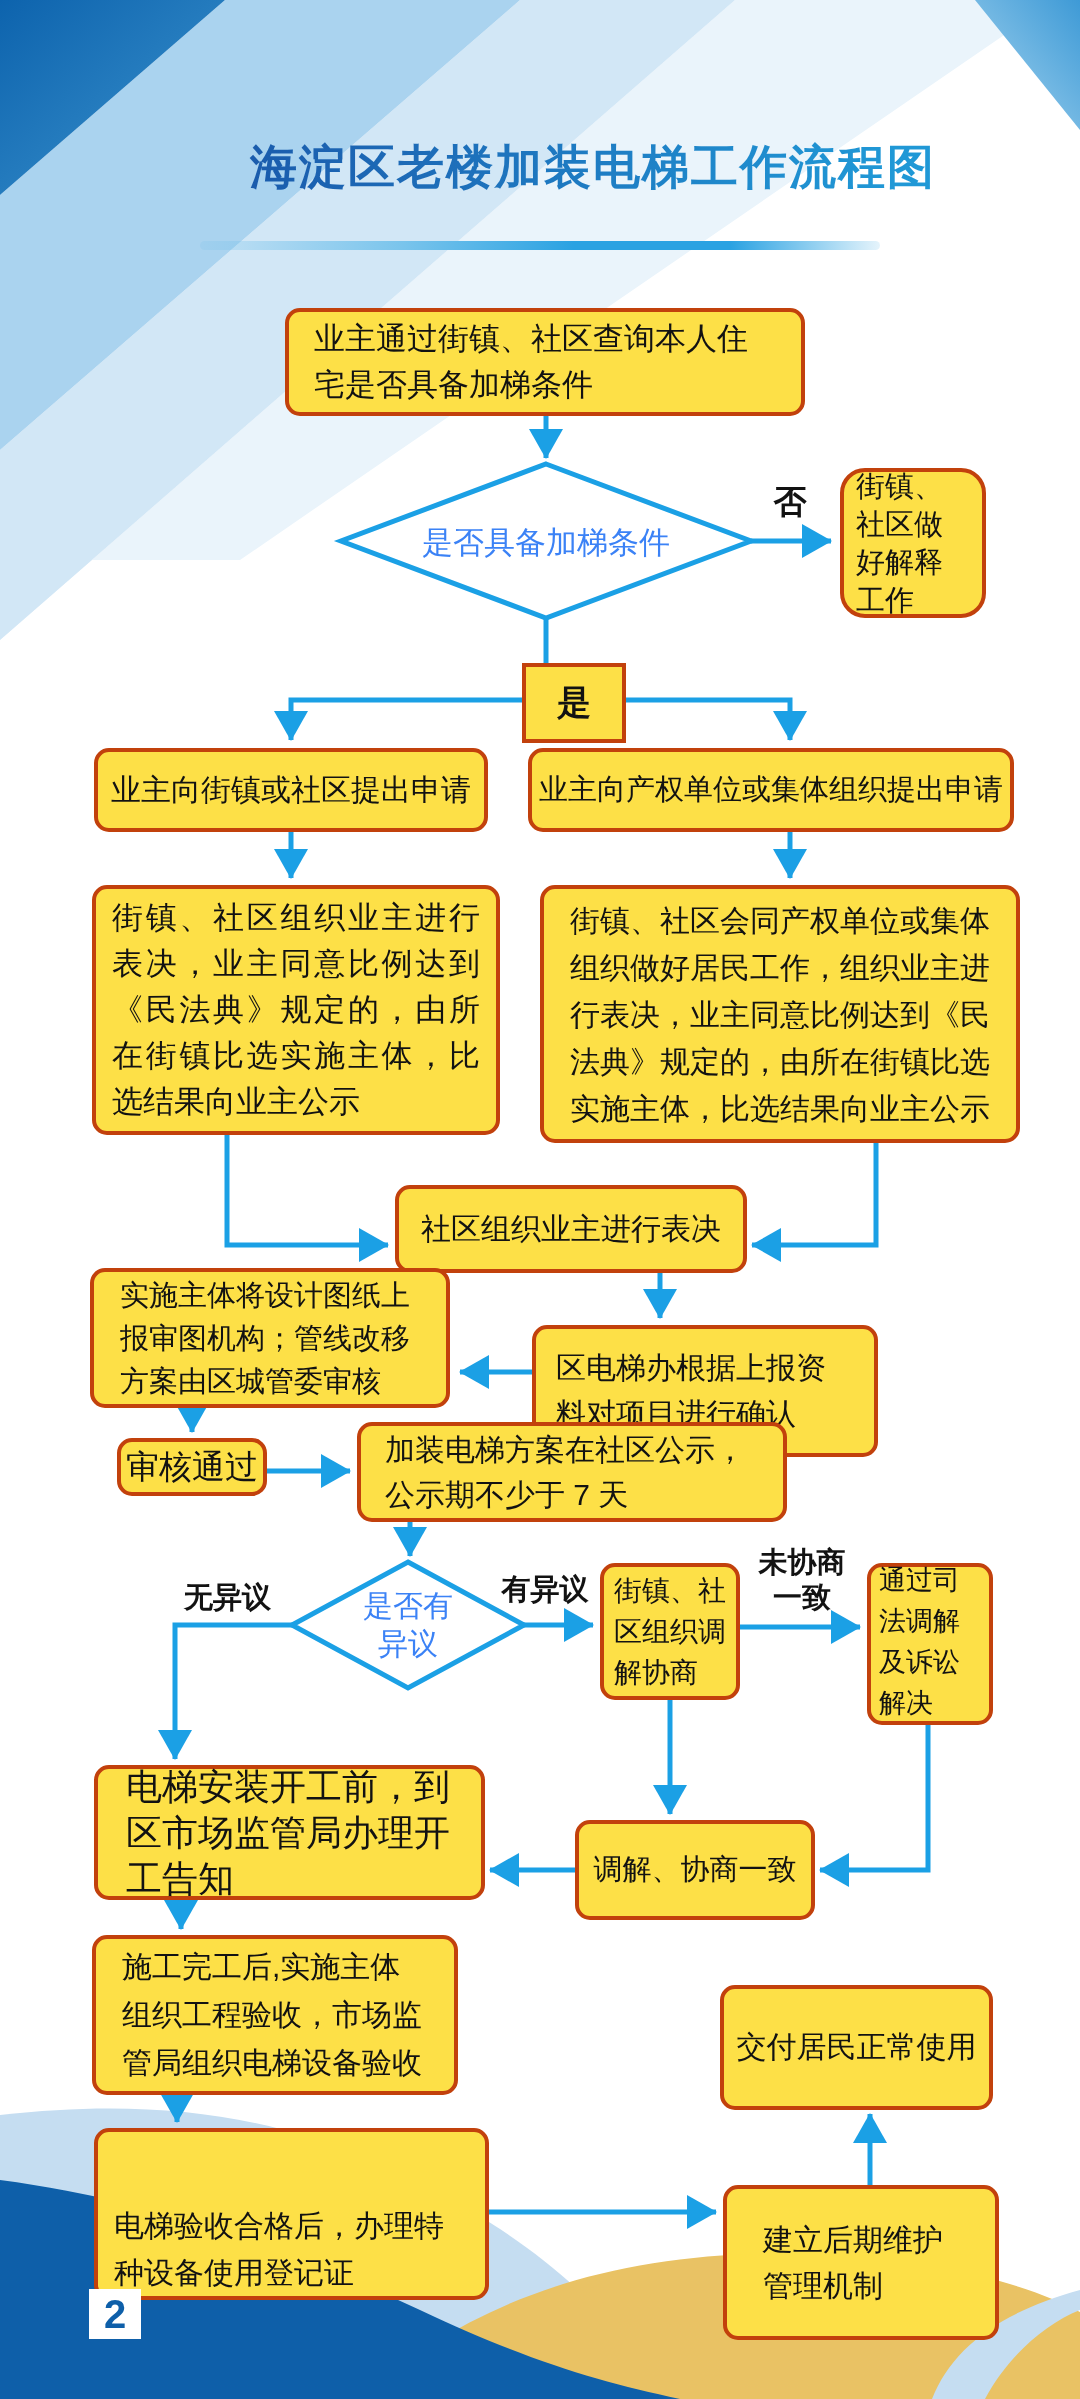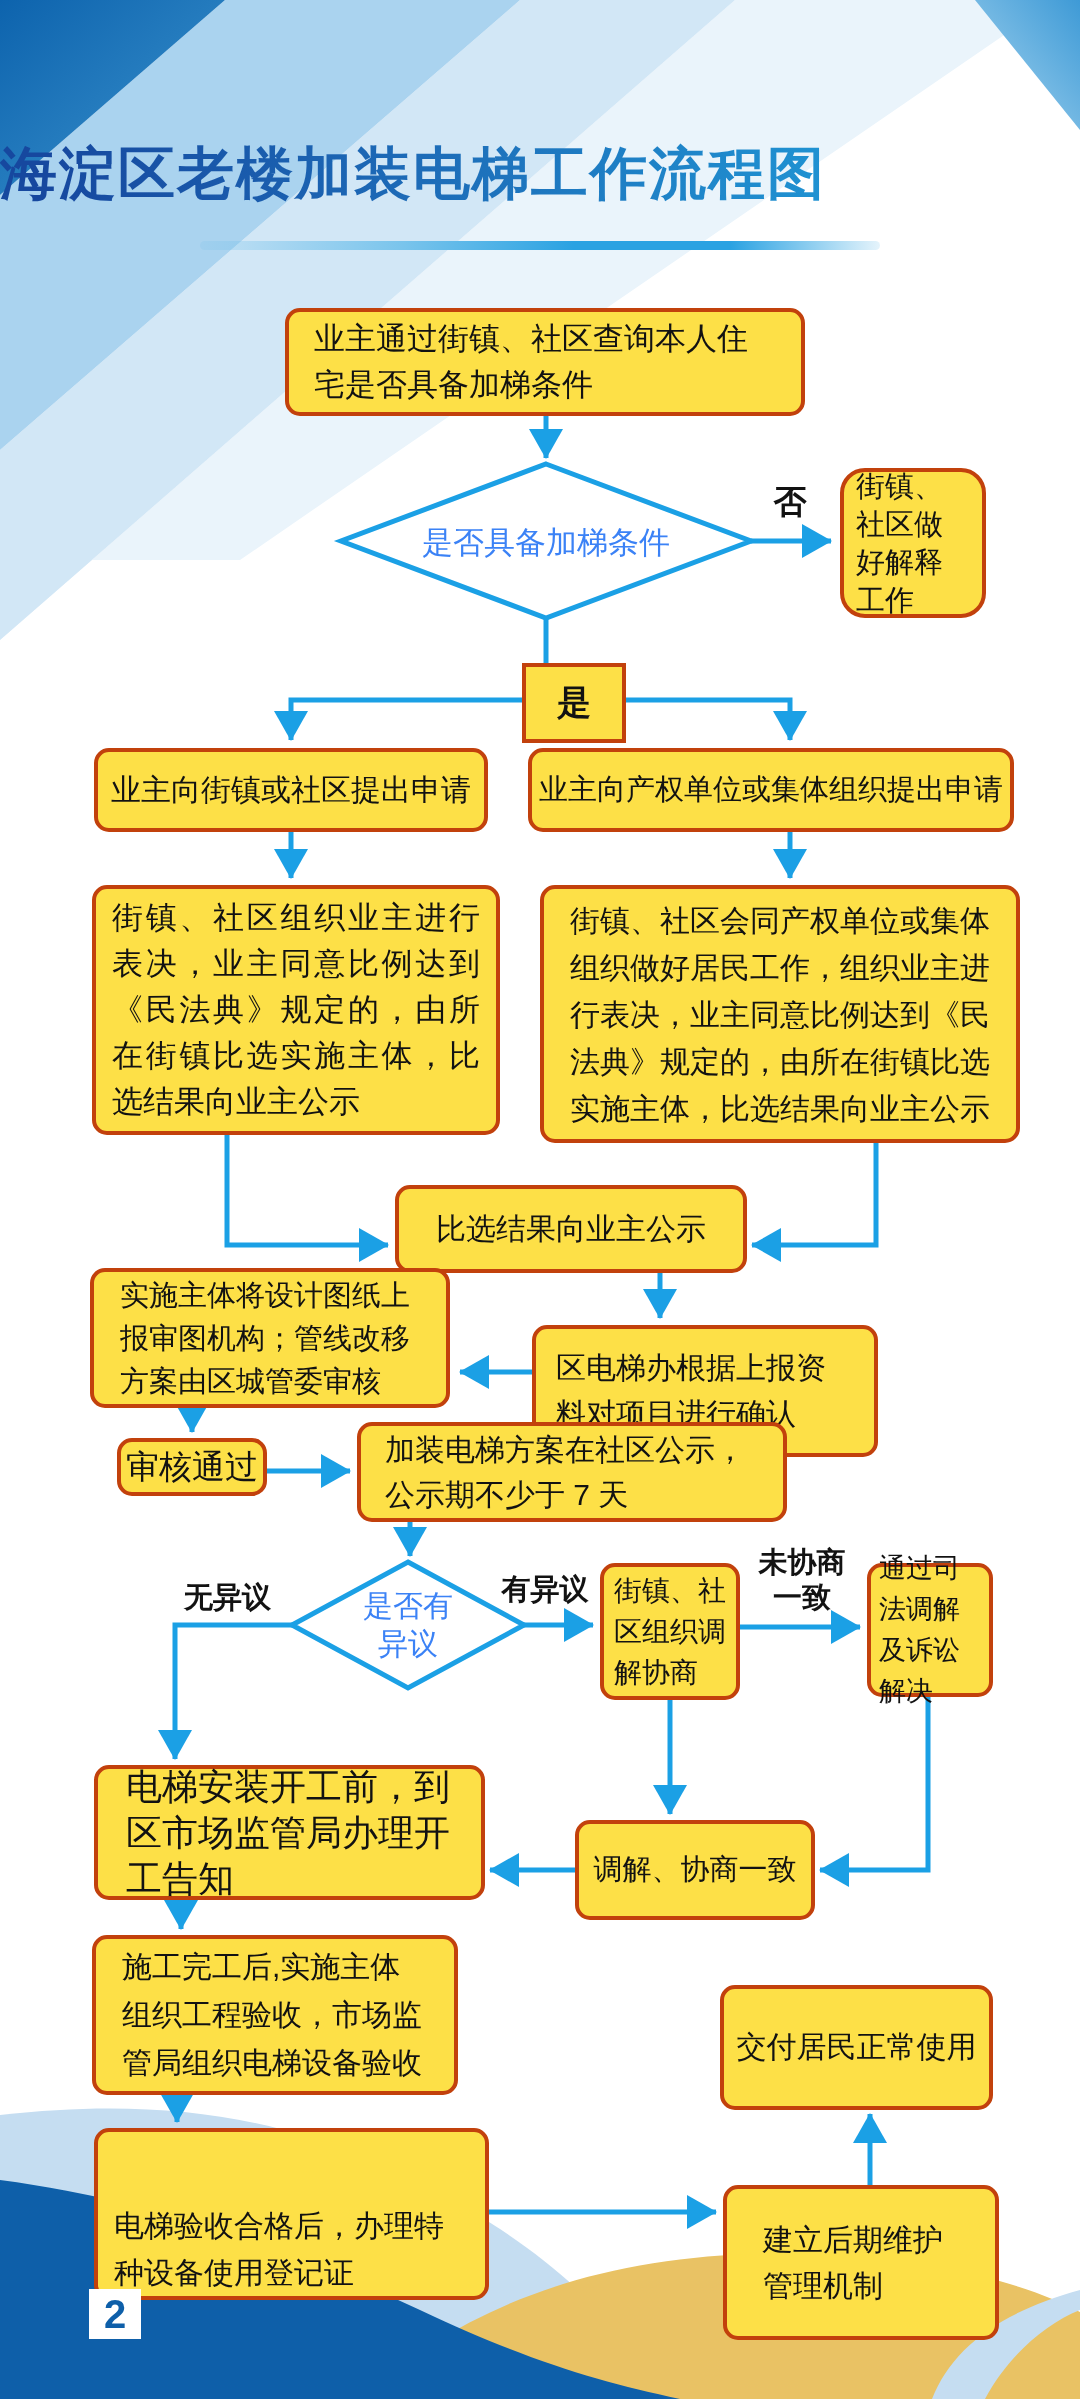--- a/index.html
+++ b/index.html
@@ -1,21 +1,21 @@
 <!DOCTYPE html>
 <html><head>
 <meta charset="utf-8">
 <style>
   html,body{margin:0;padding:0;}
   body{font-family:"Liberation Sans","DejaVu Sans",sans-serif;}
   #page{position:relative;width:1080px;height:2399px;background:#ffffff;overflow:hidden;}
   svg.layer{position:absolute;left:0;top:0;}
   
-  .title{position:absolute;left:0;top:136px;width:936px;text-align:left;
-         font-size:57px;font-weight:bold;letter-spacing:2px;
+  .title{position:absolute;left:0;top:136px;width:936px;text-align:right;
+         font-size:47px;font-weight:bold;letter-spacing:2px;
          background:linear-gradient(90deg,#16489f 5%,#1d6cb8 45%,#2098d6 95%);
          -webkit-background-clip:text;background-clip:text;
          -webkit-text-fill-color:transparent;color:#1a5cab;}
   .title-bar{position:absolute;left:200px;top:241px;width:680px;height:9px;border-radius:5px;
          background:linear-gradient(90deg,rgba(42,162,226,0.08),#79c4ec 30%,#2aa2e2 55%,#2aa2e2 78%,rgba(42,162,226,0.12));}
   
   .fbox{position:absolute;box-sizing:border-box;background:#fde047;border:4px solid #c2410c;
         border-radius:15px;color:#121212;display:flex;flex-direction:column;justify-content:center;}
   .fbox .txt{width:100%;}
   .c{align-items:center;text-align:center;}
@@ -124,21 +124,21 @@
 
   <div class="fbox j" style="left:92px;top:885px;width:408px;height:250px;padding:6px 16px;font-size:31px;line-height:46px;justify-content:flex-start;z-index:2;">
     <div class="txt">街镇、社区组织业主进行表决，业主同意比例达到《民法典》规定的，由所在街镇比选实施主体，比选结果向业主公示</div>
   </div>
 
   <div class="fbox j" style="left:540px;top:885px;width:480px;height:258px;padding:8px 26px;font-size:30px;line-height:47px;justify-content:flex-start;z-index:2;">
     <div class="txt">街镇、社区会同产权单位或集体组织做好居民工作，组织业主进行表决，业主同意比例达到《民法典》规定的，由所在街镇比选实施主体，比选结果向业主公示</div>
   </div>
 
   <div class="fbox c" style="left:395px;top:1185px;width:352px;height:88px;font-size:30px;z-index:2;">
-    <div class="txt">比选结果向业主公示</div>
+    <div class="txt">社区组织业主进行表决</div>
   </div>
 
   <div class="fbox" style="left:532px;top:1325px;width:346px;height:132px;padding:0 20px;font-size:30px;line-height:46px;z-index:2;">
     <div class="txt">区电梯办根据上报资料对项目进行确认</div>
   </div>
 
   <div class="fbox" style="left:90px;top:1268px;width:360px;height:140px;padding:0 26px;font-size:29px;line-height:43px;z-index:2;">
     <div class="txt">实施主体将设计图纸上报审图机构；管线改移方案由区城管委审核</div>
   </div>
 
@@ -154,21 +154,21 @@
 
   <div class="lbl" style="left:170px;top:1578px;width:115px;font-size:29px;z-index:2;">无异议</div>
   <div class="lbl" style="left:495px;top:1570px;width:100px;font-size:29px;z-index:2;">有异议</div>
 
   <div class="fbox" style="left:600px;top:1563px;width:140px;height:137px;padding:0 10px;font-size:28px;line-height:41px;z-index:2;">
     <div class="txt">街镇、社区组织调解协商</div>
   </div>
 
   <div class="lbl" style="left:752px;top:1545px;width:100px;font-size:29px;line-height:35px;z-index:2;">未协商一致</div>
 
-  <div class="fbox" style="left:867px;top:1563px;width:126px;height:134px;padding:10px 8px;font-size:27px;line-height:41px;z-index:2;">
+  <div class="fbox" style="left:867px;top:1563px;width:126px;height:162px;padding:10px 8px;font-size:27px;line-height:41px;z-index:2;font-family:Liberation Mono, monospace;">
     <div class="txt">通过司法调解及诉讼解决</div>
   </div>
 
   <div class="fbox c" style="left:575px;top:1820px;width:240px;height:100px;font-size:29px;z-index:2;">
     <div class="txt">调解、协商一致</div>
   </div>
 
   <div class="fbox" style="left:94px;top:1765px;width:391px;height:135px;padding:0 28px;font-size:36px;line-height:46px;z-index:2;">
     <div class="txt">电梯安装开工前，到区市场监管局办理开工告知</div>
   </div>

